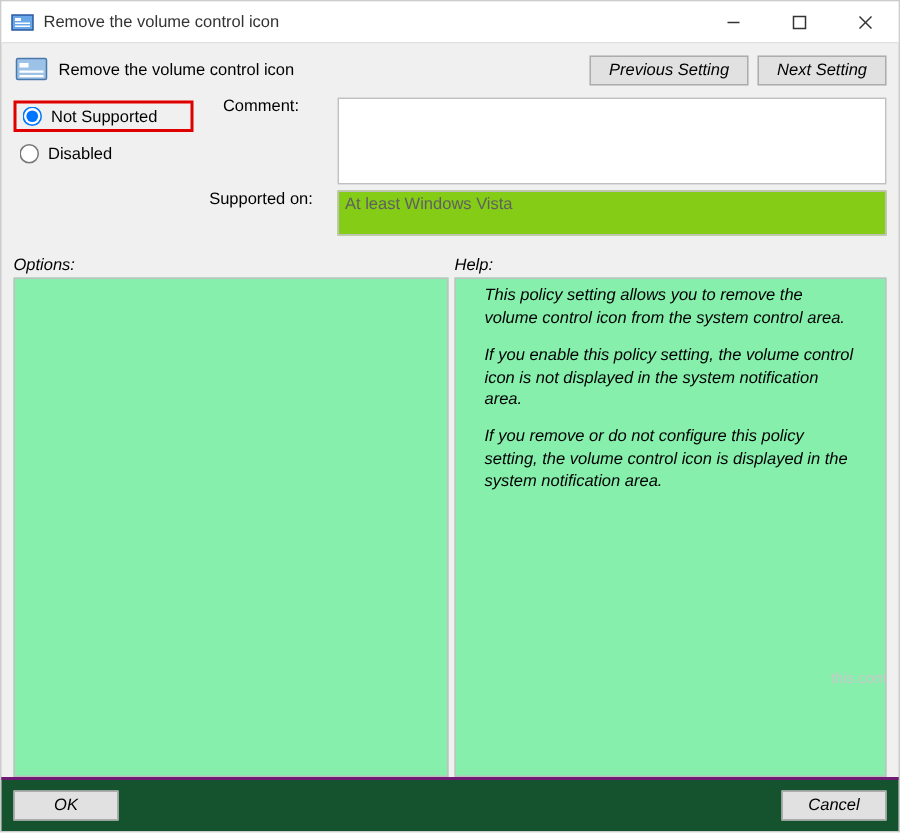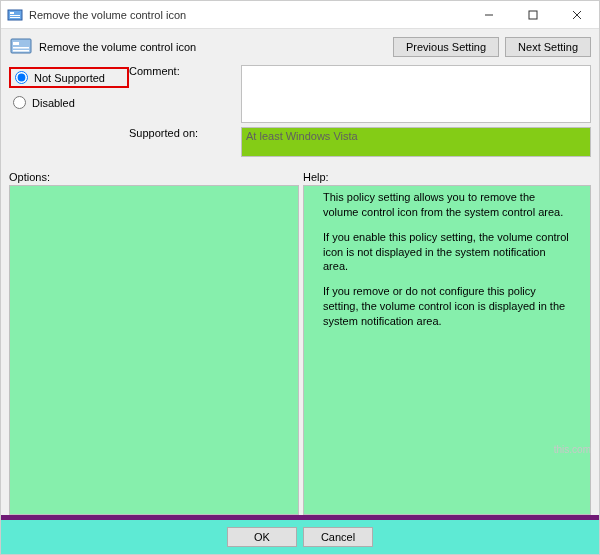--- a/index.html
+++ b/index.html
@@ -7,39 +7,39 @@
     .window { width: 600px; height: 555px; border: 1px solid #ccc; display: flex; flex-direction: column; background: #f0f0f0; }
     .titlebar { height: 28px; background: #fff; display: flex; align-items: center; border-bottom: 1px solid #e0e0e0; }
     .titlebar .app-icon { width: 16px; height: 16px; margin: 0 6px; }
     .titlebar .title { flex: 1; color: #333; }
     .titlebar .win-btn { width: 44px; height: 28px; display: flex; align-items: center; justify-content: center; color: #666; }
     .content { flex: 1; display: flex; flex-direction: column; padding: 6px 8px 0 8px; }
     .header-row { display: flex; align-items: center; gap: 6px; margin-bottom: 6px; }
     .header-icon { width: 24px; height: 24px; }
     .header-title { flex: 1; color: #000; }
     .nav-btns { display: flex; gap: 6px; margin-left: auto; }
-    button.win { background: #e1e1e1; border: 1px solid #adadad; padding: 3px 12px; min-width: 70px; cursor: pointer; }
+    button.win { background: #e1e1e1; border: 1px solid #adadad; padding: 3px 12px; min-width: 70px; cursor: pointer; font-style: italic; }
     .config-row { display: flex; align-items: flex-start; margin-bottom: 4px; }
     .radio-col { width: 120px; display: flex; flex-direction: column; gap: 6px; padding-top: 2px; }
     .radio-item { display: flex; align-items: center; gap: 4px; padding: 2px; }
     .radio-item.highlighted { border: 2px solid #e00000; }
     .radio-item input { margin: 0 2px 0 2px; }
     .comment-col { flex: 1; display: flex; flex-direction: column; }
-    .field-label { text-align: left; padding-right: 6px; width: 112px; }
+    .field-label { text-align: center; padding-right: 6px; width: 96px; }
     .comment-row { display: flex; align-items: flex-start; margin-bottom: 4px; }
     textarea.comment { flex: 1; height: 58px; resize: none; border: 1px solid #c0c0c0; background: #fff; padding: 2px 4px; font-family: inherit; overflow-y: scroll; }
     textarea.supported { flex: 1; height: 30px; resize: none; border: 1px solid #c0c0c0; background: #84cc16; padding: 2px 4px; color: #606060; overflow-y: scroll; }
-    .split { display: flex; flex: 1; gap: 4px; margin-top: 6px; min-height: 0; }
+    .split { display: flex; flex: 1; gap: 4px; margin-top: 6px; min-height: 0; font-style: italic; }
     .split-col { display: flex; flex-direction: column; }
     .split-col.left { width: 290px; }
     .split-col.right { flex: 1; }
     .section-label { margin-bottom: 2px; color: #000; }
     .panel-box { flex: 1; border: 1px solid #c0c0c0; background: #86efac; overflow-y: scroll; padding: 4px 19px; line-height: 1.35; color: #000; }
     .panel-box p { margin: 0 0 10px 0; }
-    .footer { border-top: 5px solid #701a75; padding: 7px 8px; display: flex; justify-content: center; gap: 6px; background: #5eead4; }
+    .footer { border-top: 2px solid #701a75; padding: 7px 8px; display: flex; justify-content: space-between; gap: 6px; background: #14532d; }
     .watermark { position: absolute; right: 8px; bottom: 60px; color: #c8c8c8; font-size: 10px; pointer-events: none; }
     .rel { position: relative; }
   </style>
 </head>
 <body>
 
 <div class="window">
   <div class="titlebar">
     <svg class="app-icon" viewBox="0 0 16 16">
         <rect x="1" y="3" width="14" height="10" fill="#6aa7e8" stroke="#2a5aa0"></rect>

